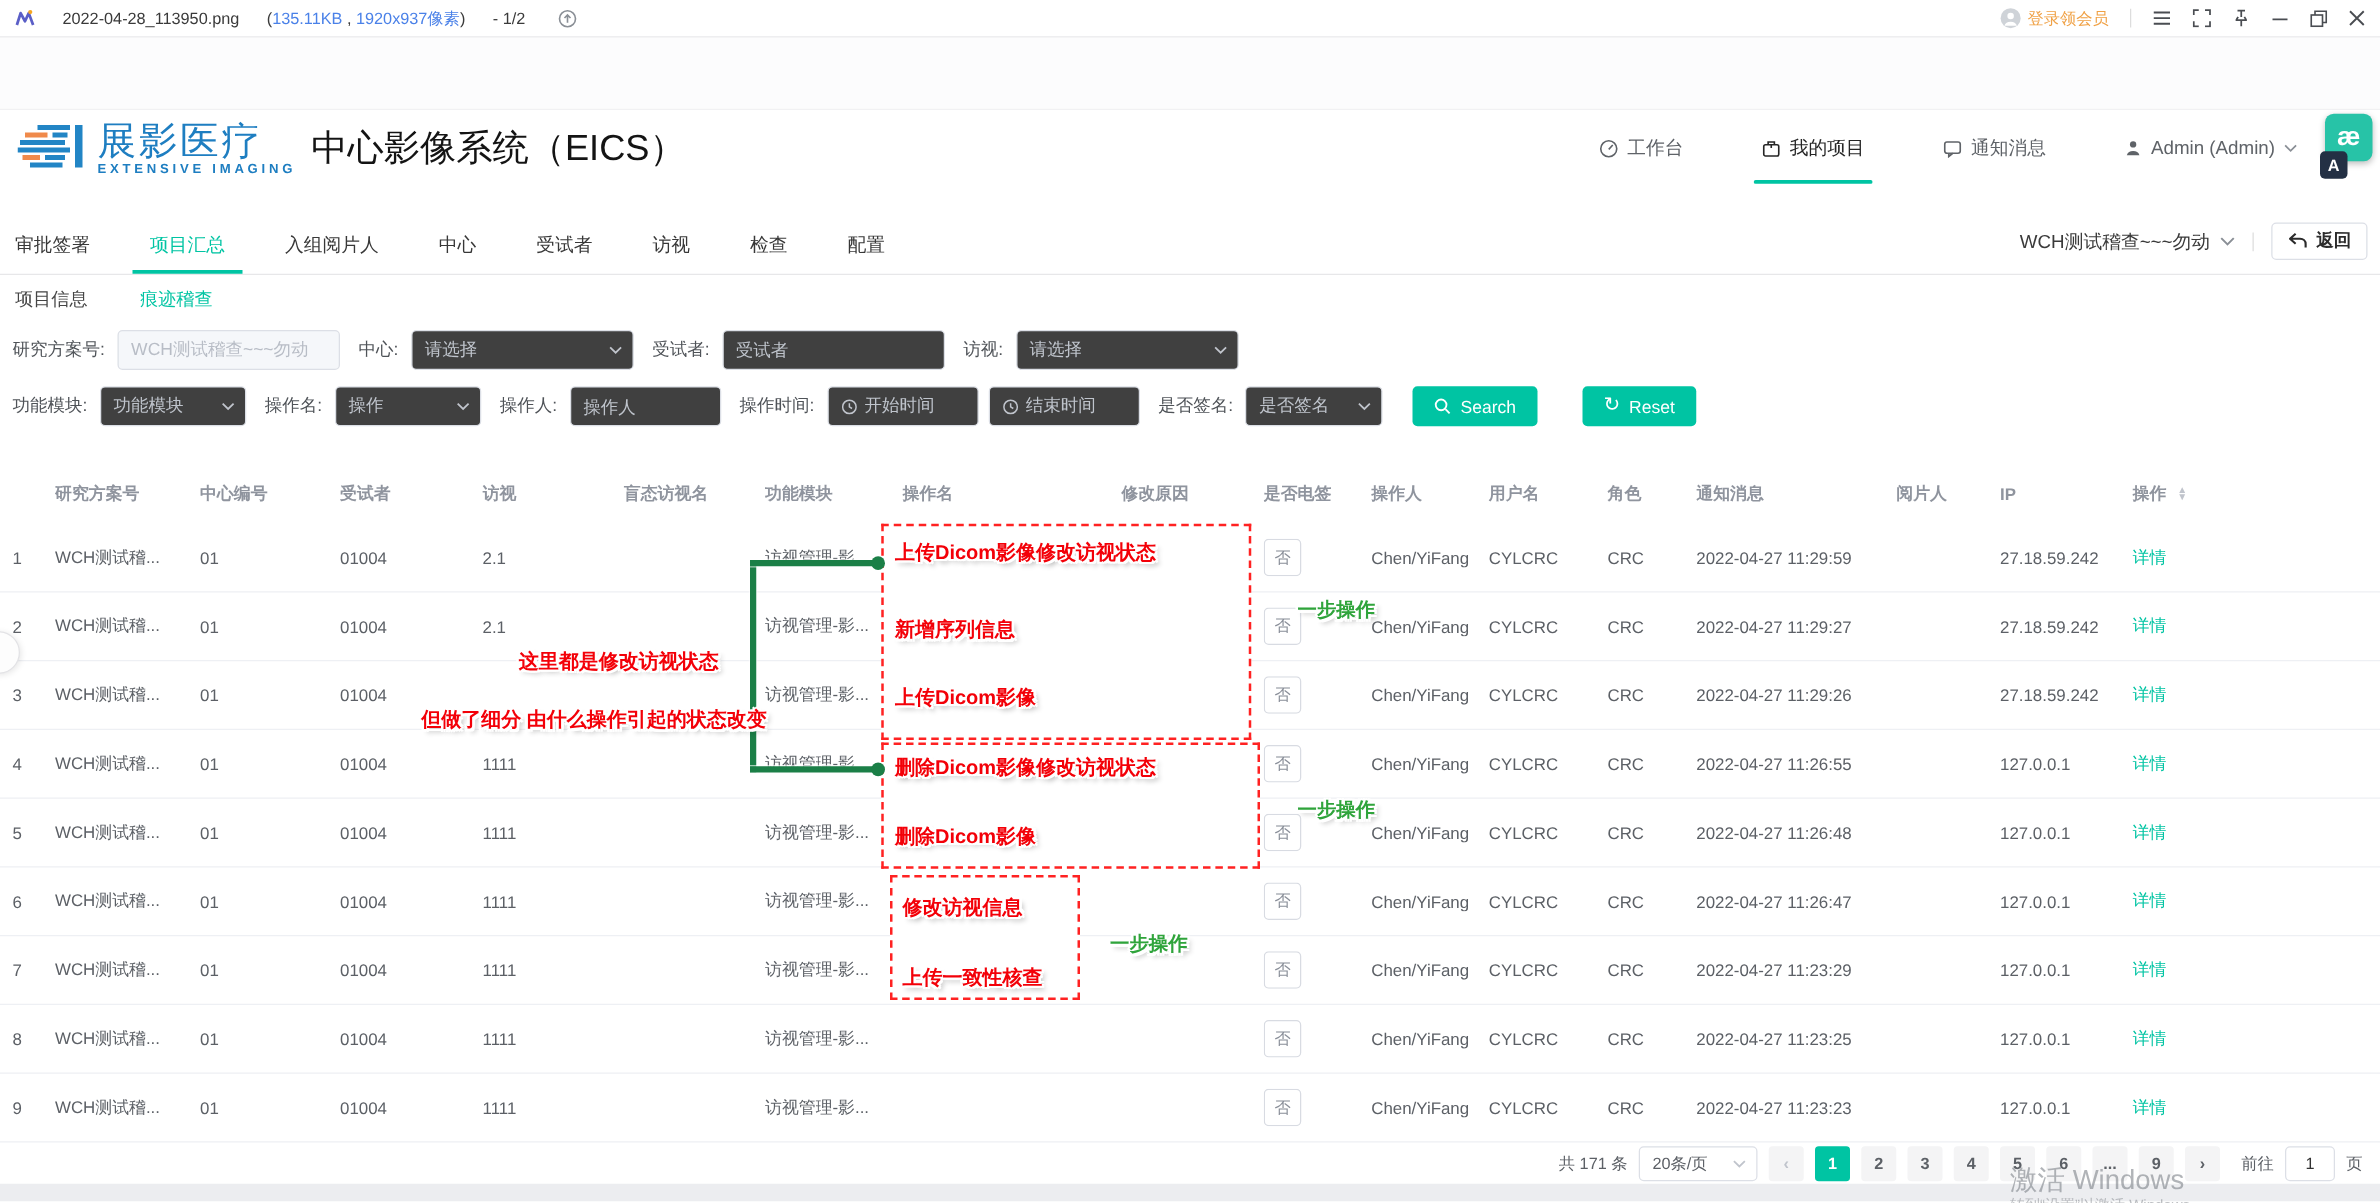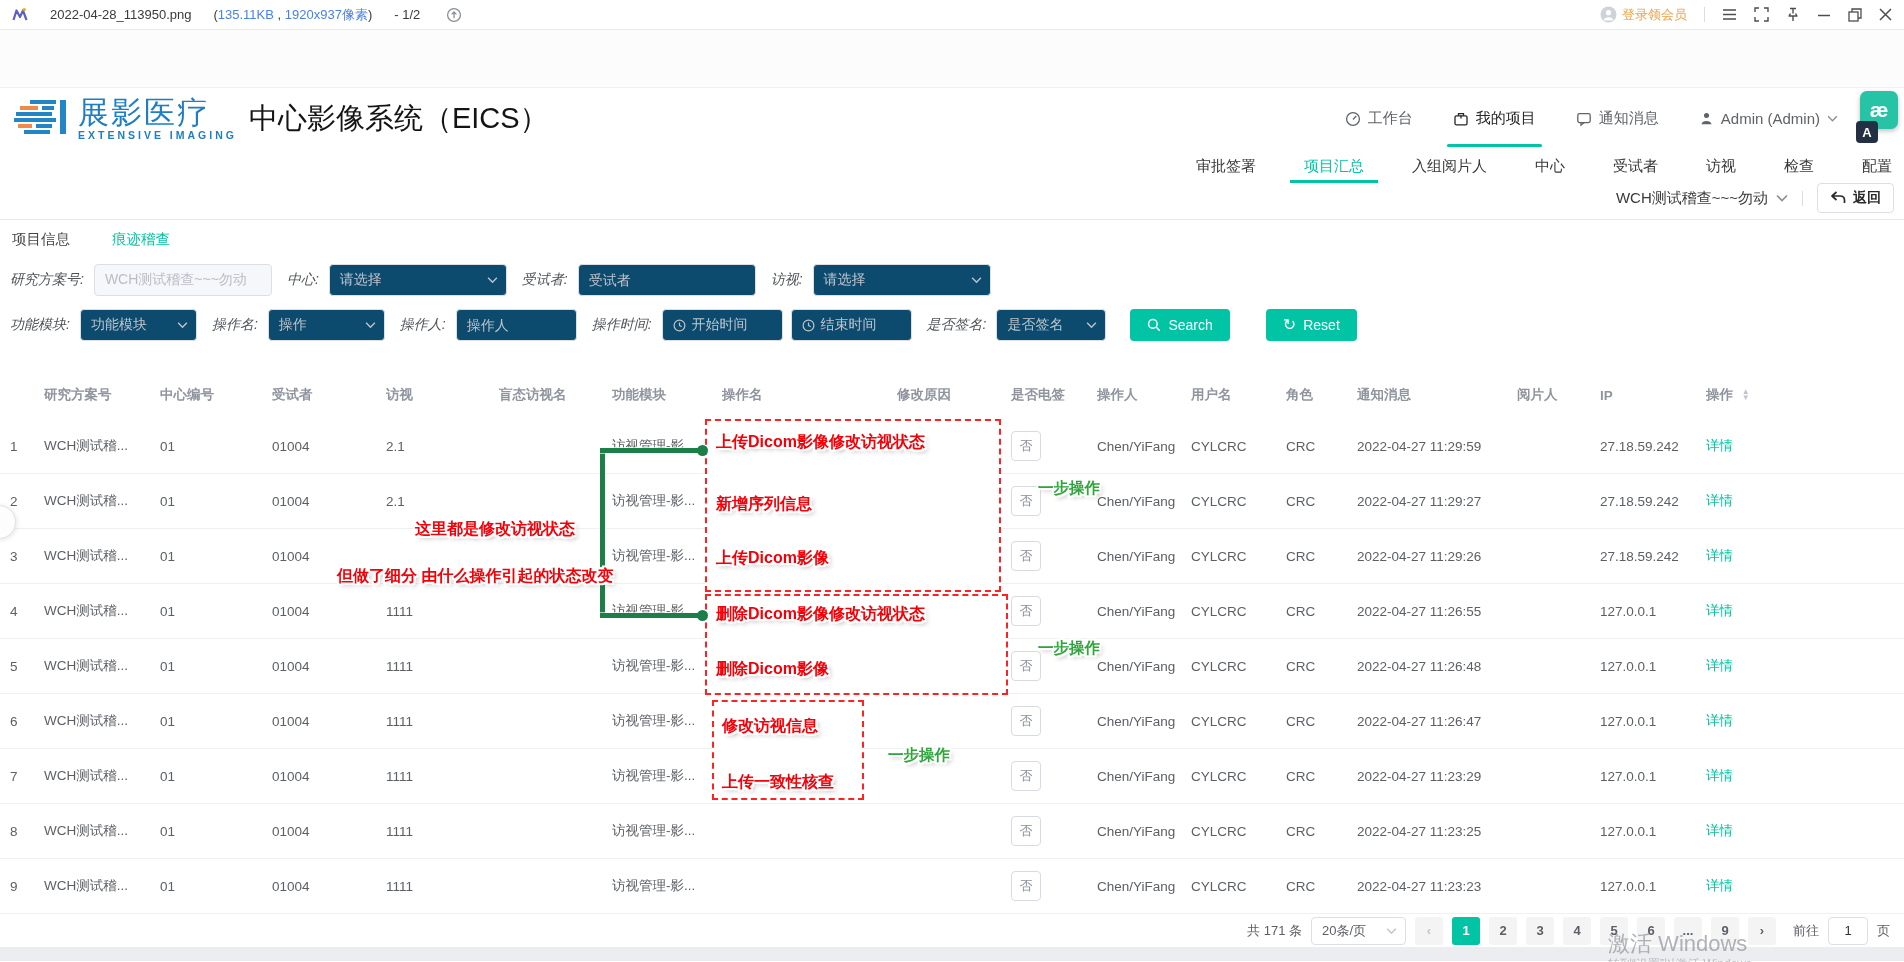--- a/index.html
+++ b/index.html
@@ -20,52 +20,52 @@
 
   
   .page{position:relative;}
   .top-gap{height:58px;background:#fcfcfd;border-bottom:1px solid #f1f1f3;}
   .app-header{height:61px;display:flex;align-items:center;padding:0 14px;position:relative;background:#fff;}
   .logo-mark{margin-right:10px;}
   .logo-text{line-height:1;}
   .logo-cn{font-size:31px;font-weight:normal;color:#1e7ec1;letter-spacing:2px;}
   .logo-en{font-size:10.5px;font-weight:bold;color:#1e7ec1;letter-spacing:3px;margin-top:2px;}
   .app-title{font-size:29px;color:#141414;margin-left:12px;white-space:nowrap;}
-  .main-nav{position:absolute;right:66px;top:0;height:100%;display:flex;gap:40px;}
+  .main-nav{position:absolute;right:66px;top:0;height:100%;display:flex;gap:62px;}
   .nav-item{display:flex;align-items:center;gap:7px;font-size:15px;color:#5f6368;position:relative;cursor:pointer;white-space:nowrap;}
   .nav-item.active{color:#262626;}
   .nav-item.active::after{content:'';position:absolute;bottom:2px;left:-6px;right:-6px;height:3px;background:var(--teal);border-radius:2px;}
   .tr-widget{position:absolute;right:6px;top:3px;width:42px;height:52px;}
   .tr-big{position:absolute;right:0;top:0;width:38px;height:38px;background:#27c3a7;border-radius:7px;
     color:#fff;font-size:21px;font-weight:bold;display:flex;align-items:center;justify-content:center;box-shadow:0 2px 5px rgba(0,0,0,.25);}
   .tr-small{position:absolute;left:0;bottom:0;width:22px;height:22px;background:#233044;border-radius:4px;
     color:#fff;font-size:13px;font-weight:bold;display:flex;align-items:center;justify-content:center;}
 
   
-  .tab-bar{height:71px;display:flex;align-items:flex-end;padding:0 10px;border-bottom:1px solid #e7e7e9;flex-direction:column;}
+  .tab-bar{height:71px;display:flex;align-items:flex-end;padding:0 10px;border-bottom:1px solid #e7e7e9;}
   .tabs{display:flex;gap:44px;height:46px;align-items:stretch;}
   .tab{font-size:15px;color:#383838;position:relative;display:flex;align-items:center;padding:0 2px;cursor:pointer;white-space:nowrap;}
   .tab.active{color:var(--teal);}
   .tab.active::after{content:'';position:absolute;left:-12px;right:-12px;bottom:0;height:3px;background:var(--teal);}
   .tab-right{margin-left:auto;display:flex;align-items:center;gap:14px;height:46px;padding-bottom:6px;}
   .project-select{display:flex;align-items:center;gap:8px;font-size:15px;color:#3a3a3a;cursor:pointer;white-space:nowrap;}
   .back-btn{border:1px solid var(--border);border-radius:4px;height:30px;padding:0 12px;display:flex;gap:7px;
     align-items:center;font-size:14px;color:#2b2b2b;font-weight:bold;background:#fff;cursor:pointer;white-space:nowrap;}
 
   .sub-tabs{height:39px;display:flex;gap:42px;align-items:center;padding:0 12px;}
   .sub-tab{font-size:14.5px;color:#454545;cursor:pointer;}
   .sub-tab.active{color:var(--teal);}
 
   
   .filter-row{display:flex;align-items:center;padding:0 10px;}
   .filter-row1{height:42px;}
   .filter-row2{height:48px;}
   .fgroup{display:flex;align-items:center;margin-right:15px;}
-  .flabel{font-size:14px;color:#4f5358;margin-right:10px;white-space:nowrap;font-style:italic;}
-  .control{position:relative;height:32px;border:1px solid var(--border);border-radius:4px;background:#0c4a6e;
+  .flabel{font-size:14px;color:#4f5358;margin-right:10px;white-space:nowrap;}
+  .control{position:relative;height:32px;border:1px solid var(--border);border-radius:4px;background:#404040;
     display:flex;align-items:center;padding:0 10px;font-size:14px;color:var(--ph);white-space:nowrap;overflow:hidden;}
   .control.disabled{background:#f5f7fa;color:#b8bdc6;}
   input.control{outline:none;}
   input.control::placeholder{color:var(--ph);}
   .chev{position:absolute;right:8px;top:50%;transform:translateY(-50%);color:#c0c4cc;}
   .w178{width:178px;} .w117{width:117px;} .w121{width:121px;} .w110{width:110px;}
   .date-ctl{gap:6px;}
   .btn{height:32px;border-radius:4px;background:var(--teal);color:#fff;font-size:14px;display:flex;
     align-items:center;gap:7px;padding:0 17px;border:none;cursor:pointer;font-weight:500;}
   .btn-search{margin-left:24px;}

